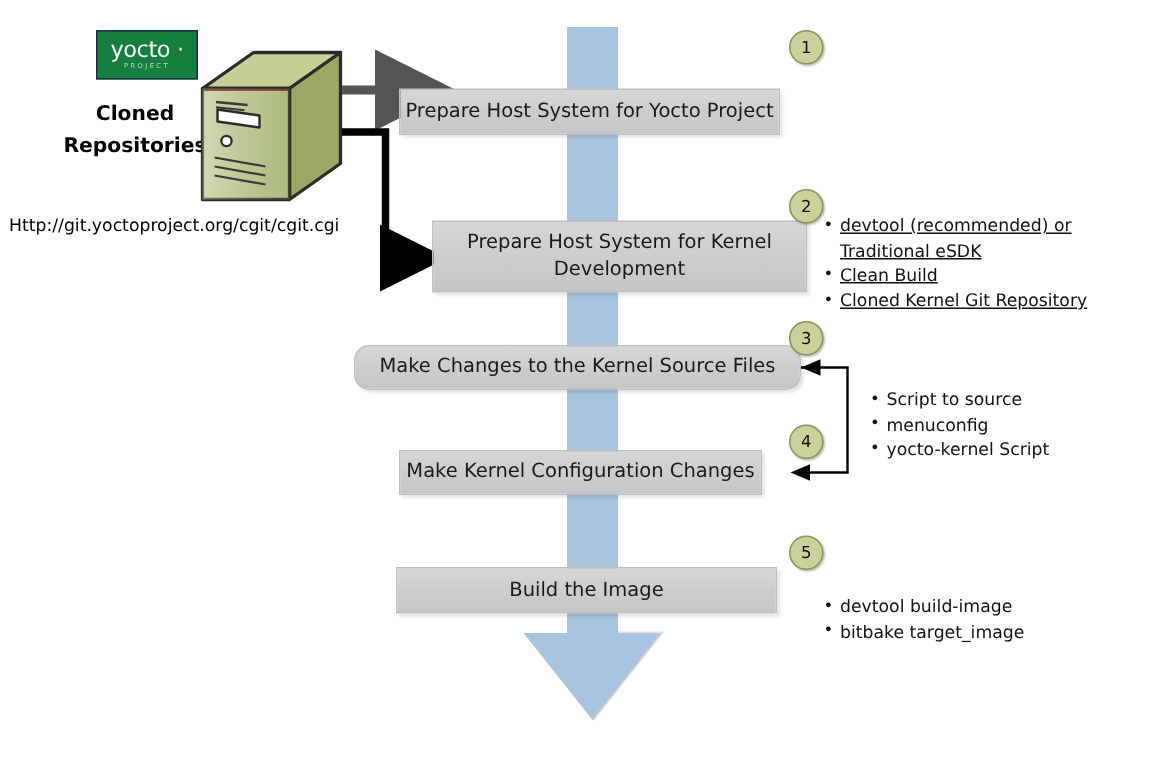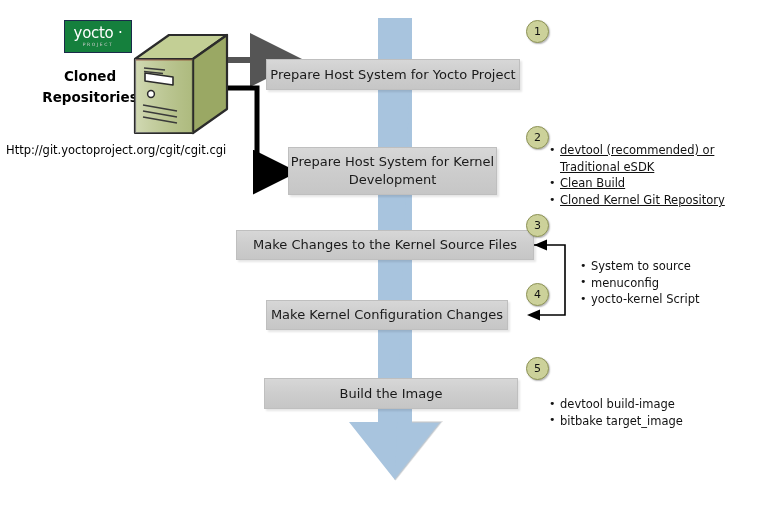--- a/index.html
+++ b/index.html
@@ -229,26 +229,26 @@
 
     <polyline points="534,245 565,245 565,315 540,315" fill="none" stroke="#000000" stroke-width="1.6"></polyline>
     <polygon points="534,245 547,239.5 547,250.5" fill="#000000"></polygon>
     <polygon points="527,315 540,309.5 540,320.5" fill="#000000"></polygon>
   </svg>
 
   <div class="pbox" style="left:266px; top:44px; width:254px; height:31px;margin-top:15px;">
     <span>Prepare Host System for Yocto Project</span>
   </div>
 
-  <div class="pbox" style="left:288px; top:147px; width:209px; height:48px; flex-direction:column;text-align:right;">
+  <div class="pbox" style="left:288px; top:147px; width:250px; height:48px; flex-direction:column;text-align:right;">
     <span>Prepare Host System for Kernel</span>
     <span>Development</span>
   </div>
 
-  <div class="pbox" style="left:236px; top:230px; width:298px; height:30px;">
+  <div class="pbox" style="left:236px; top:230px; width:298px; height:30px;border-radius:10px;">
     <span>Make Changes to the Kernel Source Files</span>
   </div>
 
   <div class="pbox" style="left:266px; top:300px; width:242px; height:30px;">
     <span>Make Kernel Configuration Changes</span>
   </div>
 
   <div class="pbox" style="left:264px; top:378px; width:254px; height:31px;">
     <span>Build the Image</span>
   </div>
@@ -276,21 +276,21 @@
         <span>devtool (recommended) or</span>
         <span class="wrap2">Traditional eSDK</span>
       </li>
       <li>Clean Build</li>
       <li>Cloned Kernel Git Repository</li>
     </ul>
   </div>
 
   <div class="bullets" style="left:580px; top:258px;">
     <ul>
-      <li>System to source</li>
+      <li>Script to source</li>
       <li>menuconfig</li>
       <li>yocto-kernel Script</li>
     </ul>
   </div>
 
   <div class="bullets" style="left:549px; top:376px;margin-top:20px;">
     <ul>
       <li>devtool build-image</li>
       <li><span>bitbake </span><span class="italic">target_image</span></li>
     </ul>

